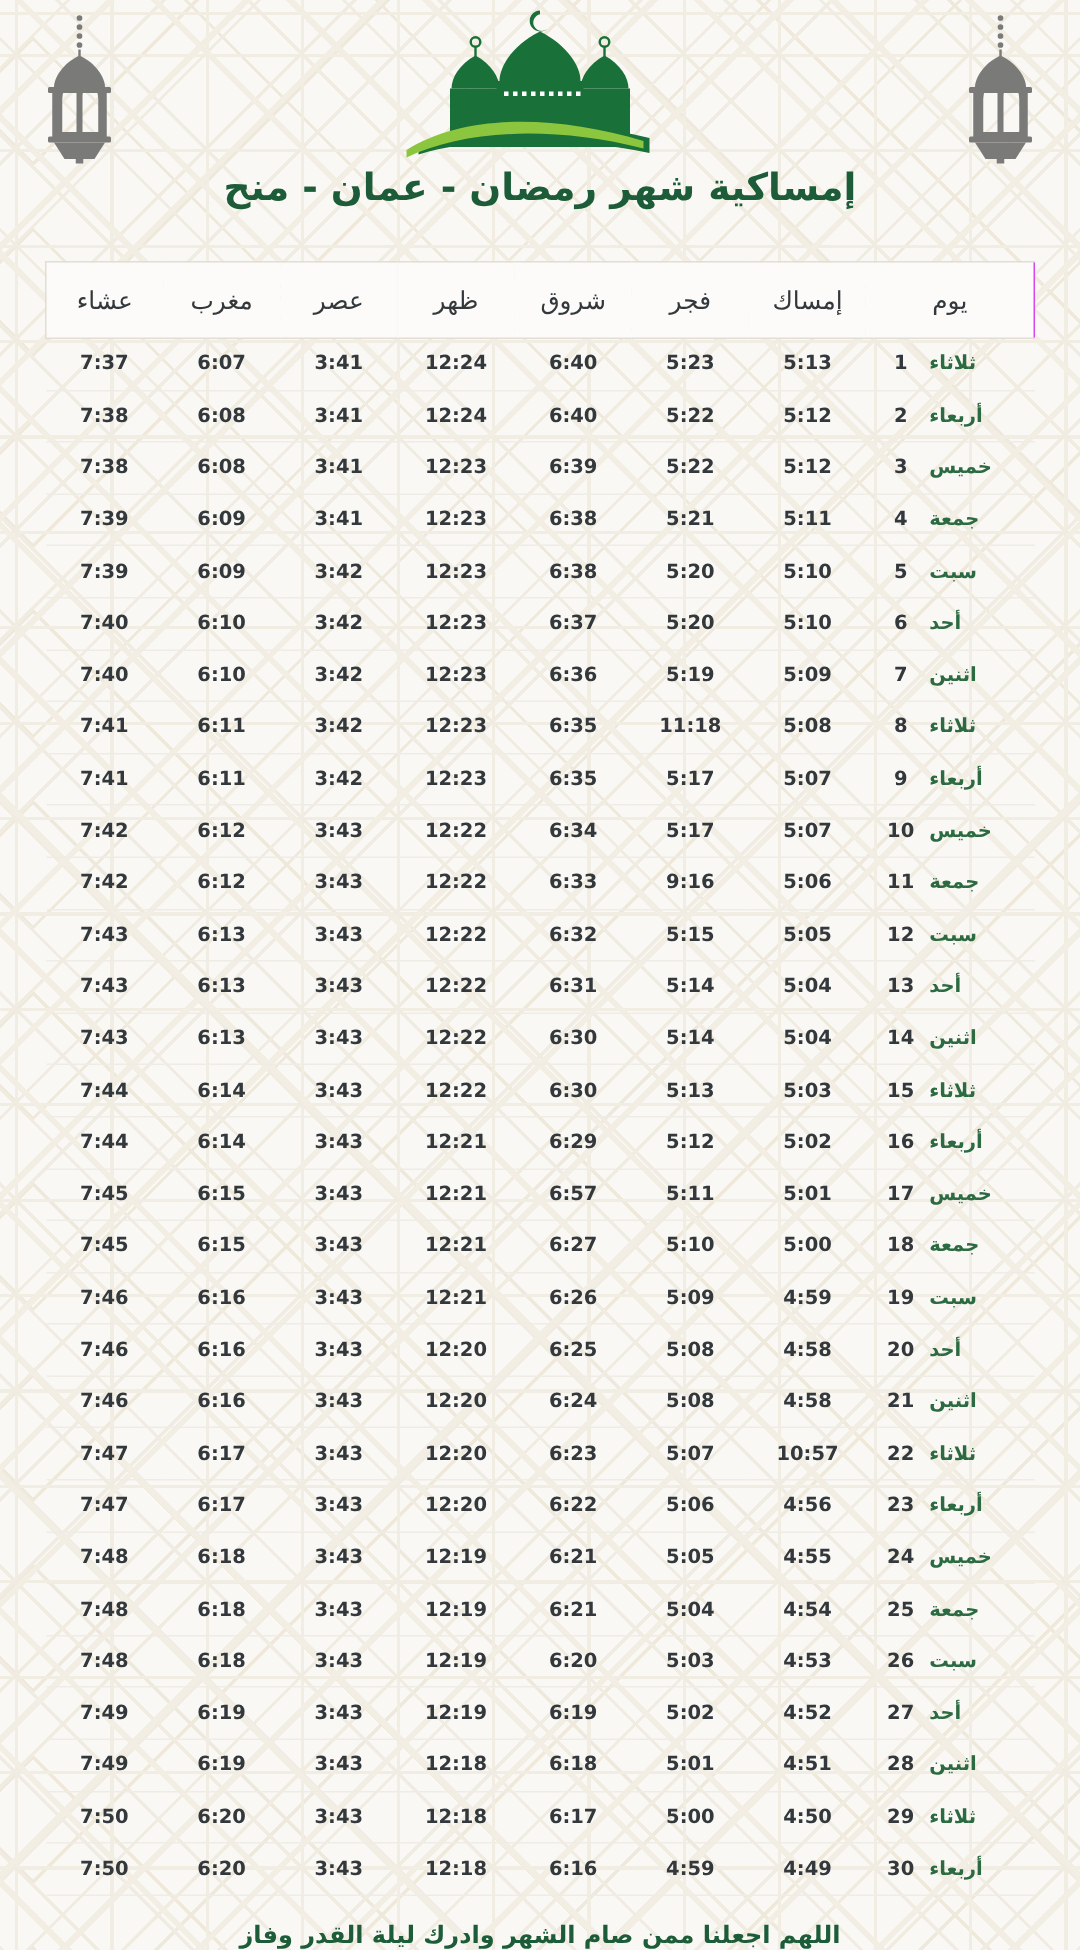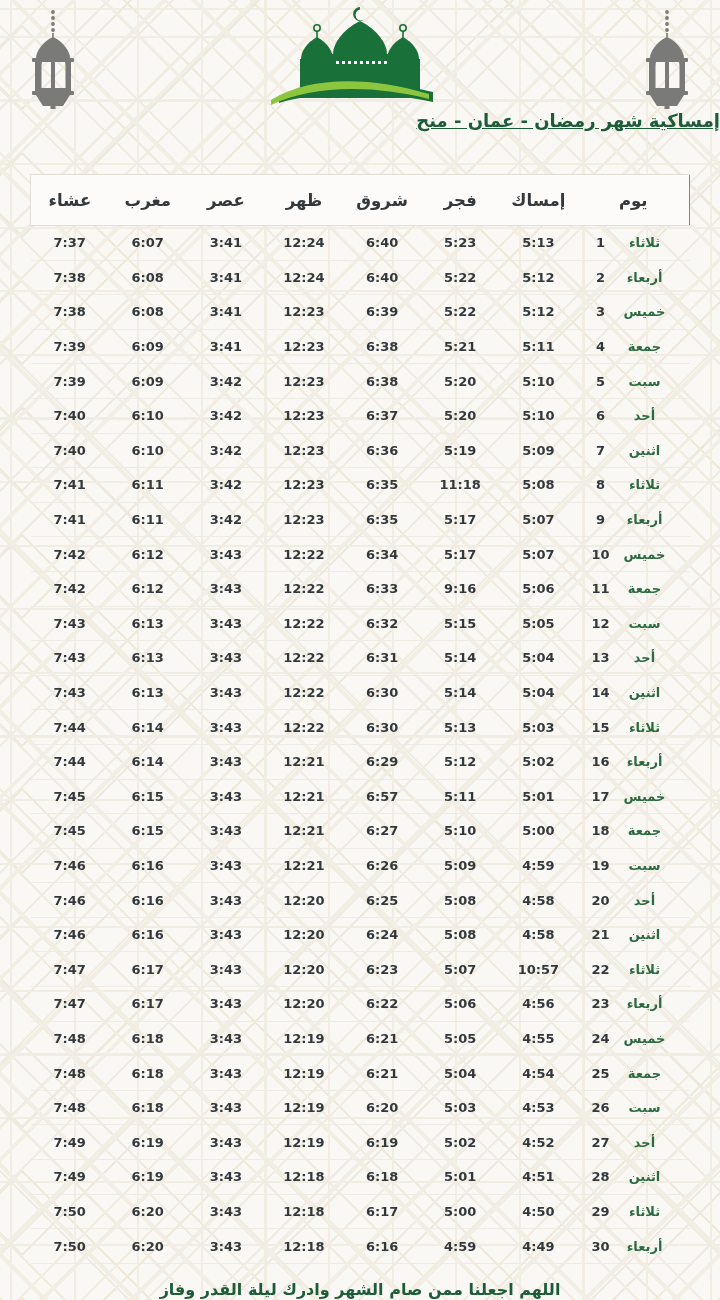--- a/index.html
+++ b/index.html
@@ -35,54 +35,53 @@
   #page{position:relative;z-index:2;width:720px;height:1300px;}
 
   
   .header{position:relative;height:160px;}
   .lantern{position:absolute;top:8px;width:70px;height:105px;}
   .lantern.left{left:18px;}
   .lantern.right{right:18px;}
   .mosque{position:absolute;left:50%;top:4px;transform:translateX(-50%);
           width:190px;height:106px;}
   .title{
-    position:absolute;left:0;right:0;top:110px;
-    font-size:18px;font-weight:bold;color:#1d5c38;letter-spacing:0;
+    position:absolute;left:0;right:0;top:110px;text-align:center;
+    font-size:25px;font-weight:bold;color:#1d5c38;letter-spacing:0;
     white-space:nowrap;
-    text-decoration:underline;
   }
 
   
   .table-wrap{margin:14px 30px 0 30px;}
   table{width:100%;border-collapse:collapse;table-layout:fixed;}
 
   thead th{
     background:#fcfbf9;
     border-top:1px solid #e2ded6;
     border-bottom:1px solid #e2ded6;
-    font-size:16.5px;font-weight:bold;color:#33383c;
+    font-size:16.5px;font-weight:normal;color:#33383c;
     height:48px;text-align:center;vertical-align:middle;
   }
   thead th:first-child{border-right:1px solid #d946ef;}
   thead th:last-child{border-left:1px solid #e2ded6;}
 
   tbody td{
     height:31.6px;font-size:13px;font-weight:bold;color:#33383c;
     text-align:center;vertical-align:middle;
     border-bottom:1px solid #efece6;
     white-space:nowrap;
   }
   tbody tr:last-child td{border-bottom:1px solid #efece6;}
 
   
   td.daycell{padding:0 4px 0 0;}
   .daycell-inner{display:flex;align-items:center;justify-content:flex-start;
                  gap:10px;direction:rtl;padding-right:16px;}
   .dayname{color:#2c6b42;font-size:13px;font-weight:bold;min-width:50px;
-           text-align:center;}
+           text-align:left;}
   .daynum{color:#33383c;font-size:13px;font-weight:bold;min-width:18px;
           text-align:center;}
 
   col.c-day{width:17%;}
   col.c-t{width:11.85%;}
 
   
   .footer{margin-top:16px;text-align:center;}
   .dua{font-size:16px;font-weight:bold;color:#1d5c38;line-height:1.28;
        padding:0 150px;}

